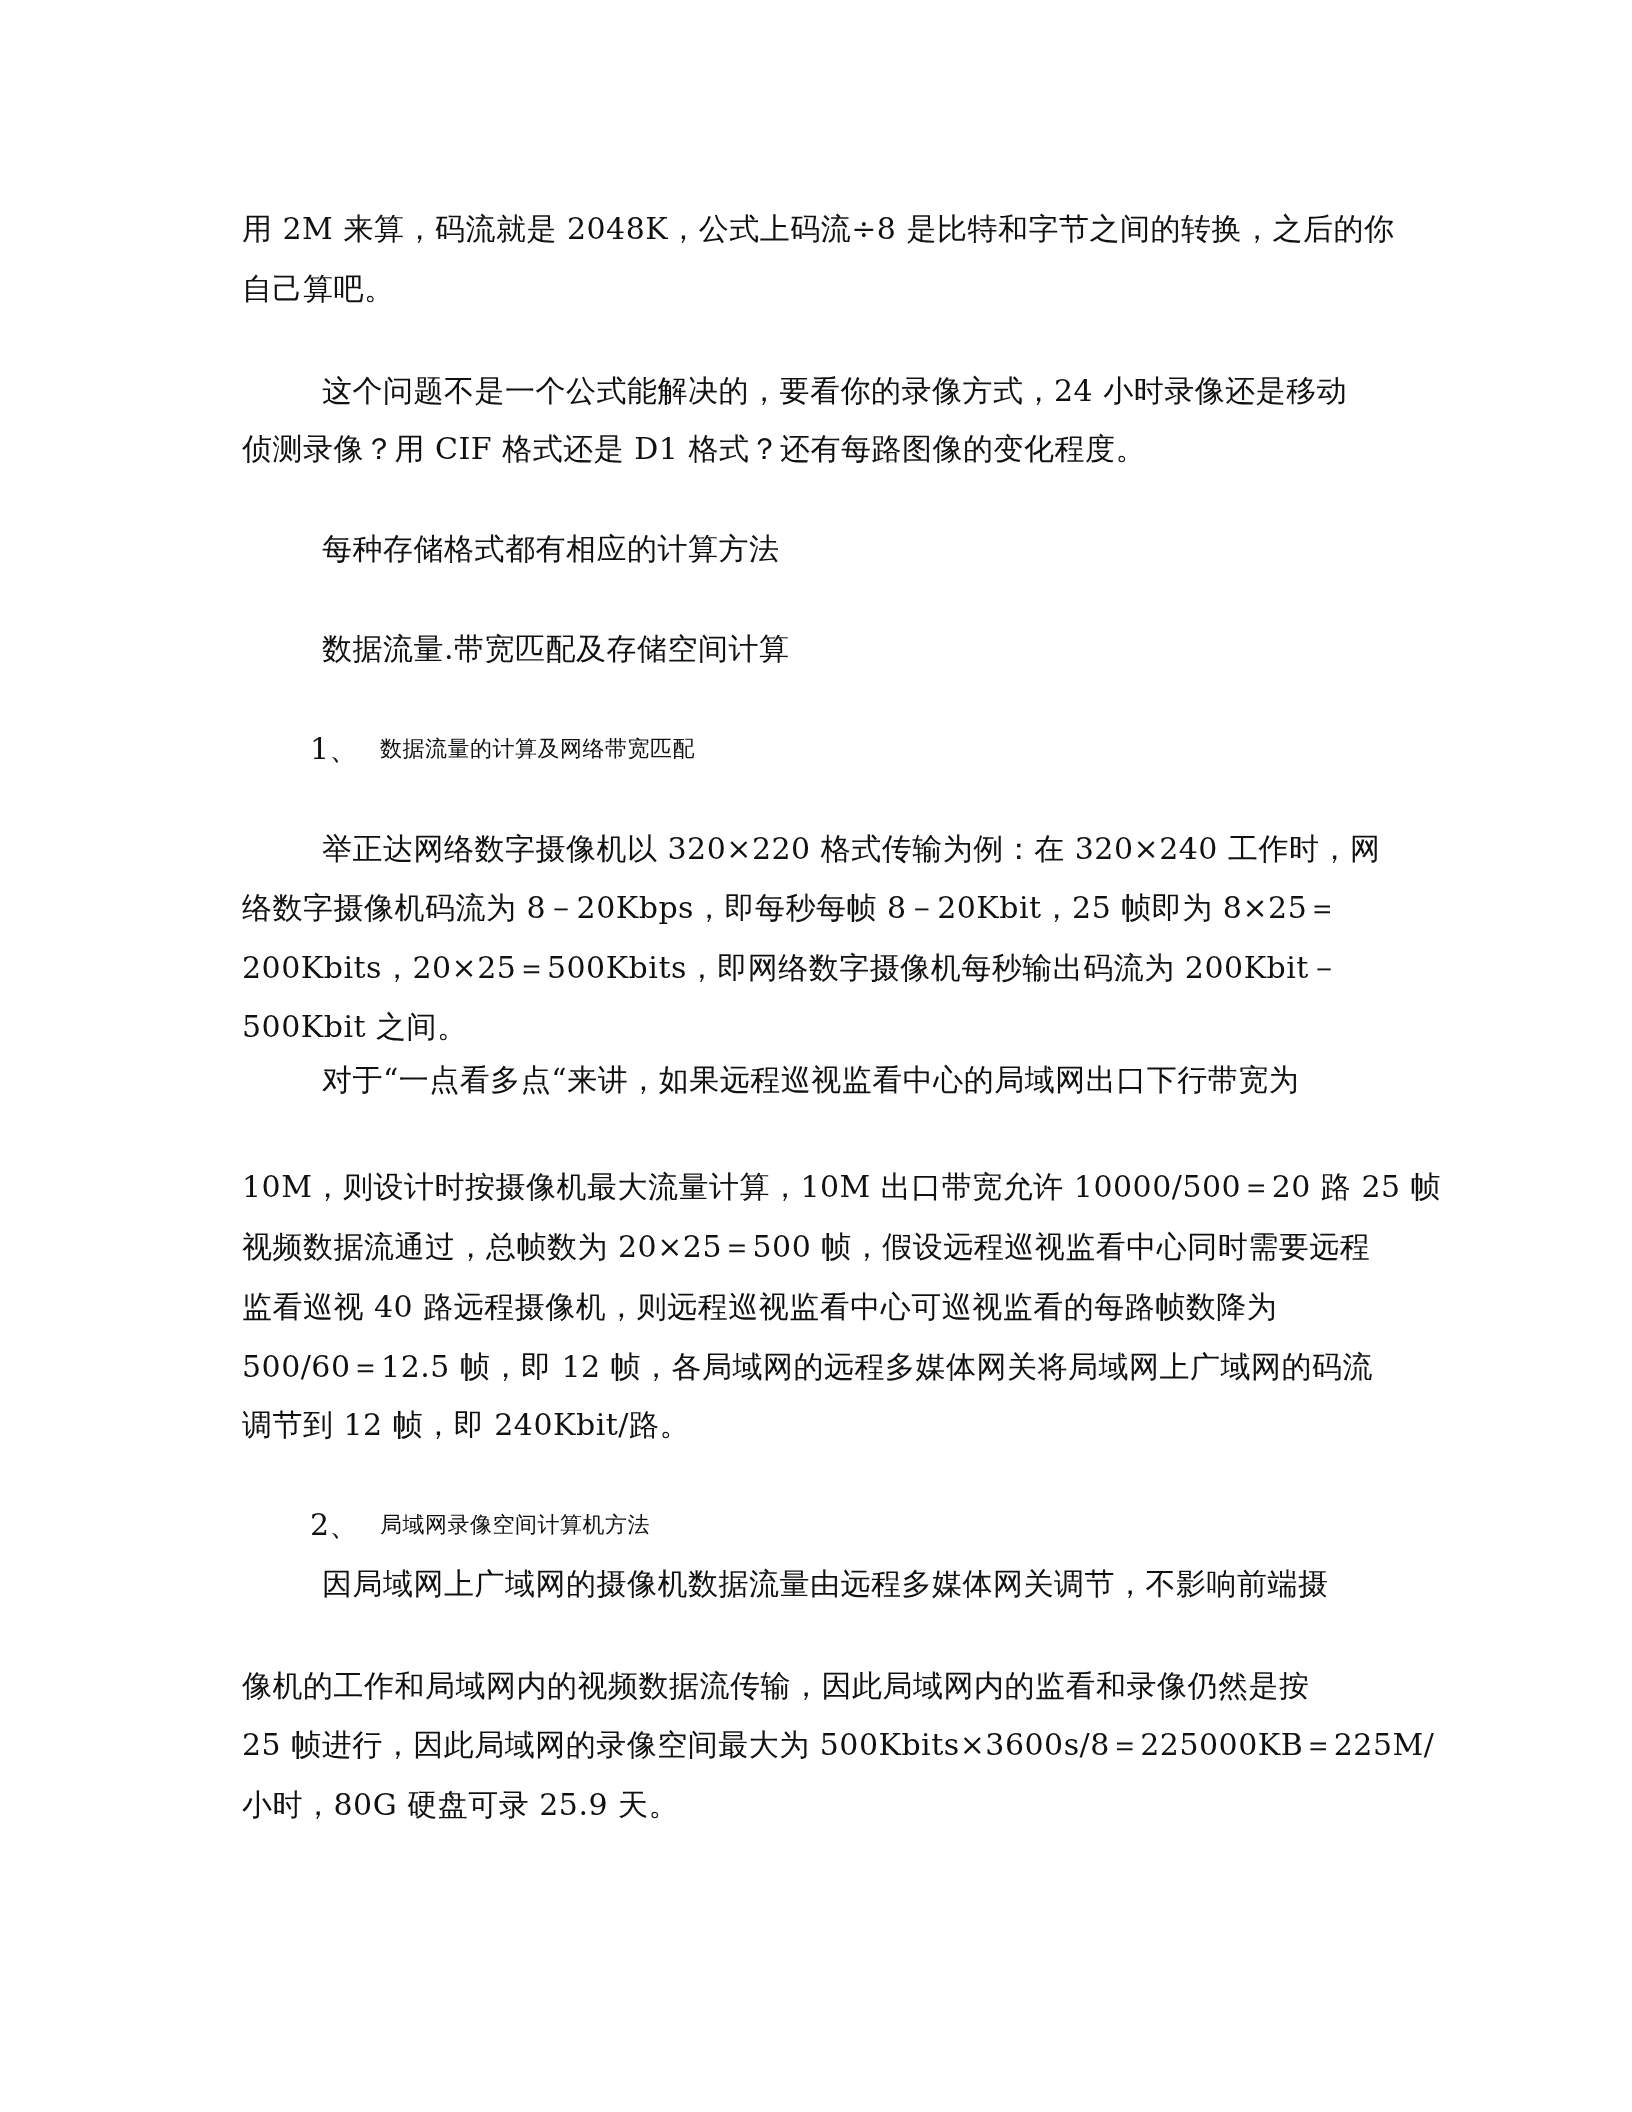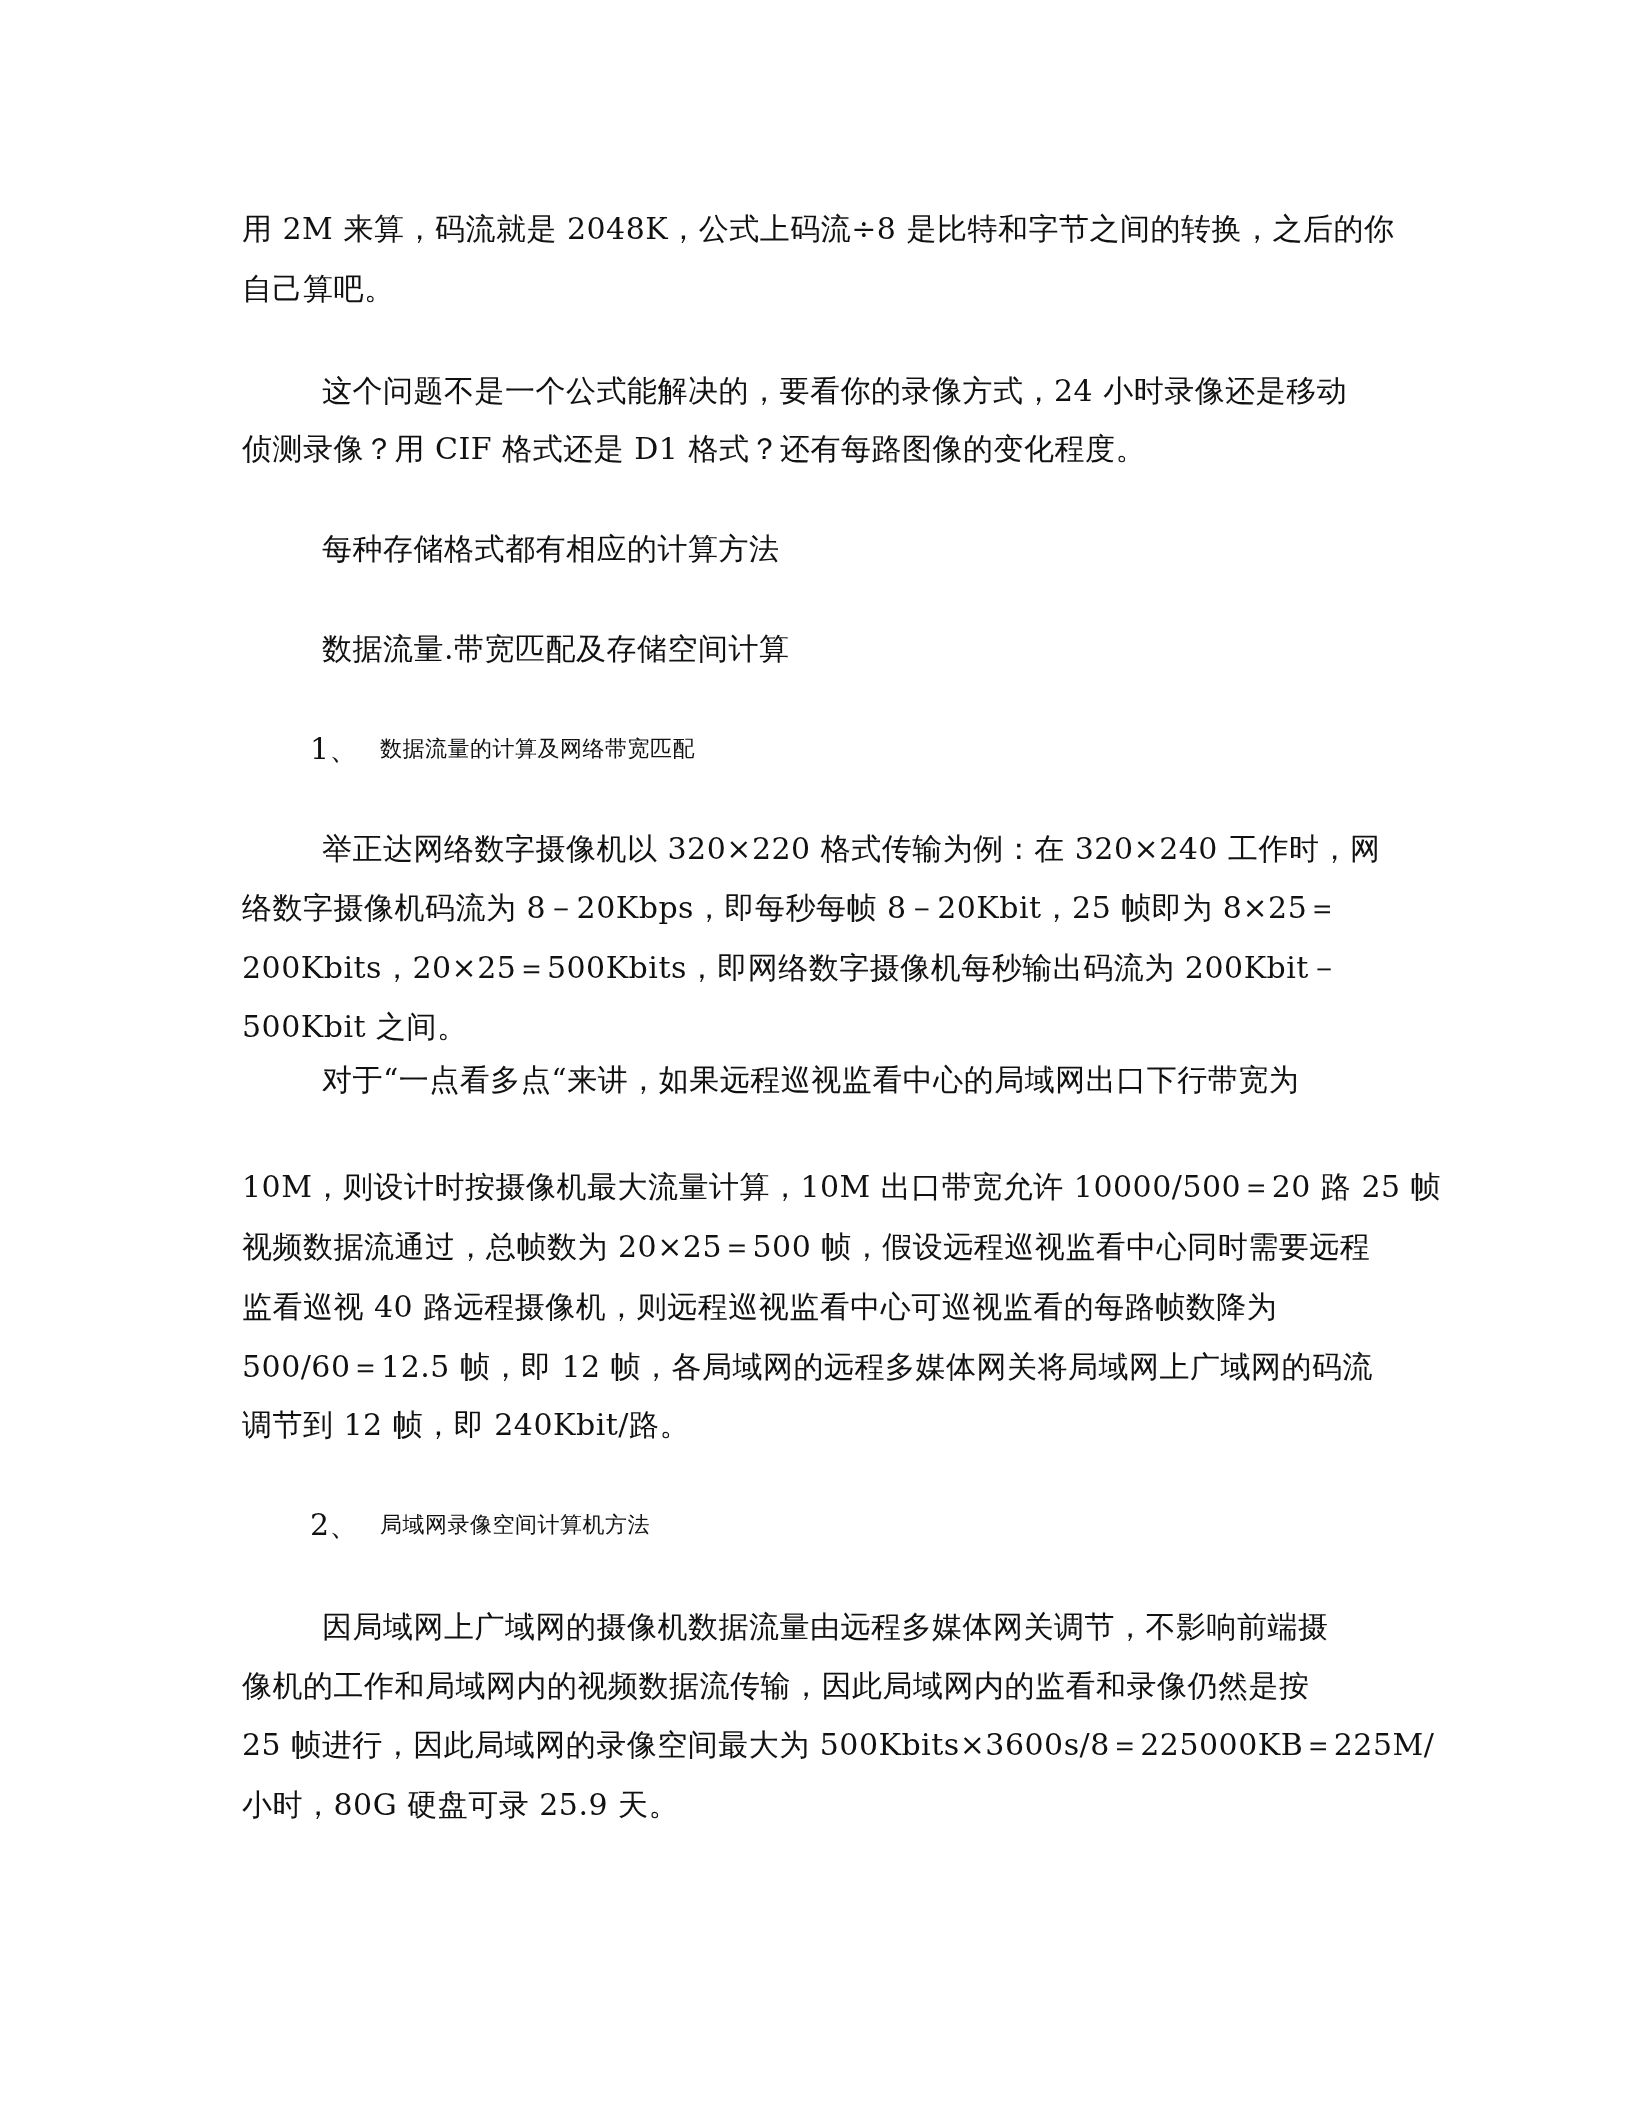--- a/index.html
+++ b/index.html
@@ -76,18 +76,18 @@
   <div class="line indent" style="top:1060px">对于“一点看多点“来讲，如果远程巡视监看中心的局域网出口下行带宽为</div>
   <div class="line" style="top:1167px">10M，则设计时按摄像机最大流量计算，10M 出口带宽允许 10000/500＝20 路 25 帧</div>
   <div class="line" style="top:1227px">视频数据流通过，总帧数为 20×25＝500 帧，假设远程巡视监看中心同时需要远程</div>
   <div class="line" style="top:1287px">监看巡视 40 路远程摄像机，则远程巡视监看中心可巡视监看的每路帧数降为</div>
   <div class="line" style="top:1347px">500/60＝12.5 帧，即 12 帧，各局域网的远程多媒体网关将局域网上广域网的码流</div>
   <div class="line" style="top:1405px">调节到 12 帧，即 240Kbit/路。</div>
 
   <div class="heading-num" style="top:1505px">2、</div>
   <div class="heading-text" style="top:1505px">局域网录像空间计算机方法</div>
 
-  <div class="line indent" style="top:1607px">因局域网上广域网的摄像机数据流量由远程多媒体网关调节，不影响前端摄</div>
+  <div class="line indent" style="top:1564px">因局域网上广域网的摄像机数据流量由远程多媒体网关调节，不影响前端摄</div>
   <div class="line" style="top:1666px">像机的工作和局域网内的视频数据流传输，因此局域网内的监看和录像仍然是按</div>
   <div class="line" style="top:1725px">25 帧进行，因此局域网的录像空间最大为 500Kbits×3600s/8＝225000KB＝225M/</div>
   <div class="line" style="top:1785px">小时，80G 硬盘可录 25.9 天。</div>
 
 </div>
 
 </body></html>

